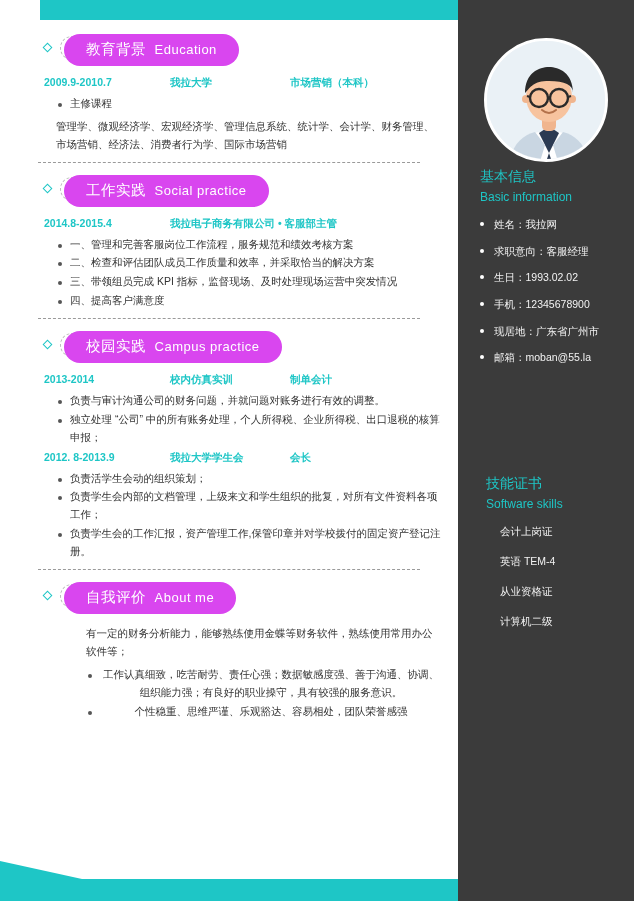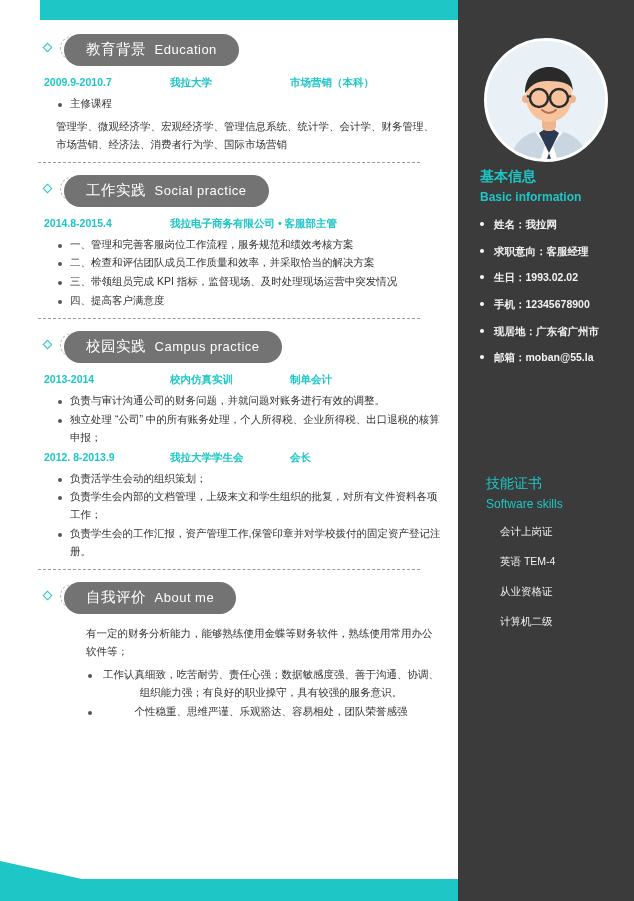--- a/index.html
+++ b/index.html
@@ -49,21 +49,21 @@
   }
 
   
   .pill-wrap {
     position: relative;
     margin: 0 0 10px 0;
     padding-left: 48px;
   }
   .pill {
     display: inline-block;
-    background: #737373;
+    background: #d946ef;
     color: #ffffff;
     border-radius: 16px;
     padding: 6px 22px 7px 22px;
     font-size: 14.5px;
     letter-spacing: .5px;
     position: relative;
     z-index: 2;
   }
   .pill .zh { font-size: 14.5px; }
   .pill .en { font-size: 13px; margin-left: 4px; }
@@ -174,21 +174,21 @@
     width: 4px; height: 4px;
     border-radius: 50%;
     background: #ffffff;
   }
   .skills-list { list-style: none; margin: 4px 0 0 36px; }
   .skills-list li {
     font-size: 10.5px;
     color: #f2f2f2;
     margin-bottom: 16px;
   }
-  .block-info { position: absolute; top: 168px; left: 0; right: 0; font-weight: bold; }
+  .block-info { position: absolute; top: 168px; left: 0; right: 0; }
   .block-skills { position: absolute; top: 475px; left: 6px; right: 0; }
 </style>
 </head>
 <body>
 
 <div class="page">
 
   <div class="left">
     <div class="top-bar">
       <div class="top-bar-notch"></div>

